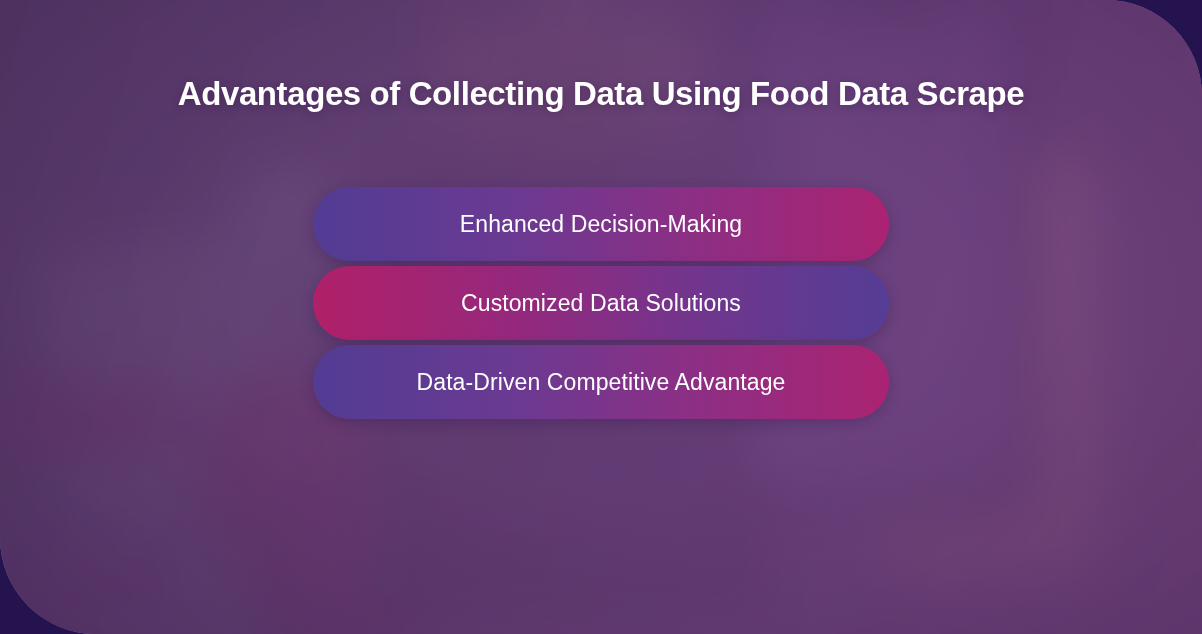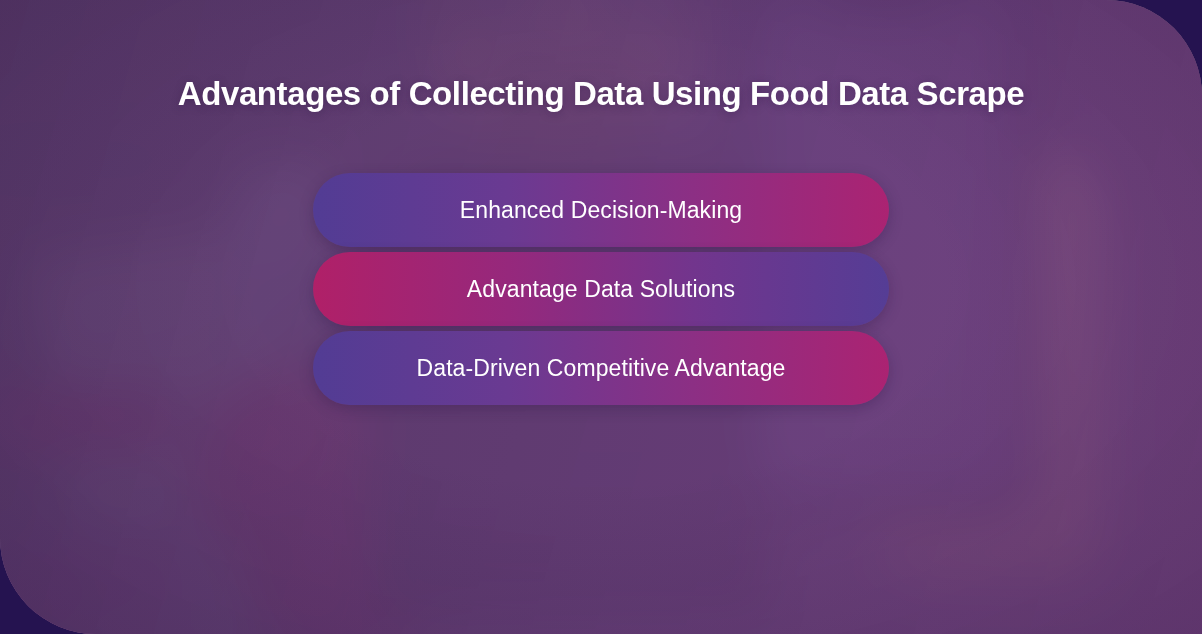--- a/index.html
+++ b/index.html
@@ -218,21 +218,21 @@
     letter-spacing: -0.4px;
     line-height: 1.2;
     text-shadow: 0 2px 8px rgba(40, 18, 62, .35);
     padding: 0 40px;
     box-sizing: border-box;
   }
 
   .pill-list {
     position: absolute;
     left: 313px;
-    top: 173px;
+    top: 187px;
     width: 576px;
   }
 
   .pill {
     position: relative;
     height: 74px;
     border-radius: 37px;
     display: flex;
     align-items: center;
     justify-content: center;
@@ -292,21 +292,21 @@
 
     <div class="content">
 
       <div class="title">Advantages of Collecting Data Using Food Data Scrape</div>
 
       <div class="pill-list">
         <div class="pill ltr">
           <span>Enhanced Decision-Making</span>
         </div>
         <div class="pill rtl">
-          <span>Advantage Data Solutions</span>
+          <span>Customized Data Solutions</span>
         </div>
         <div class="pill ltr">
           <span>Data-Driven Competitive Advantage</span>
         </div>
       </div>
 
     </div>
   </div>
 </div>
 

